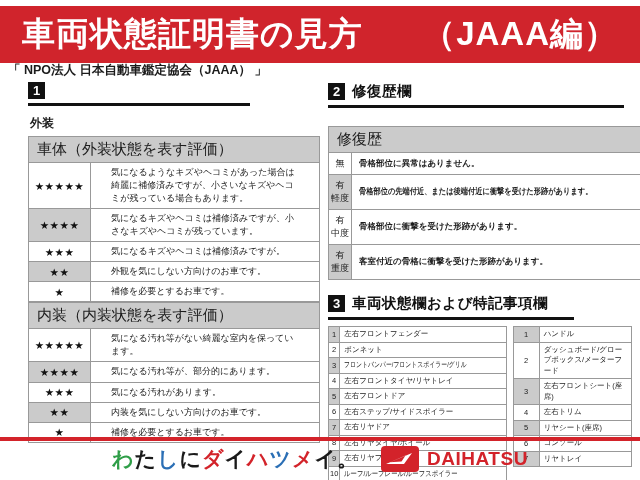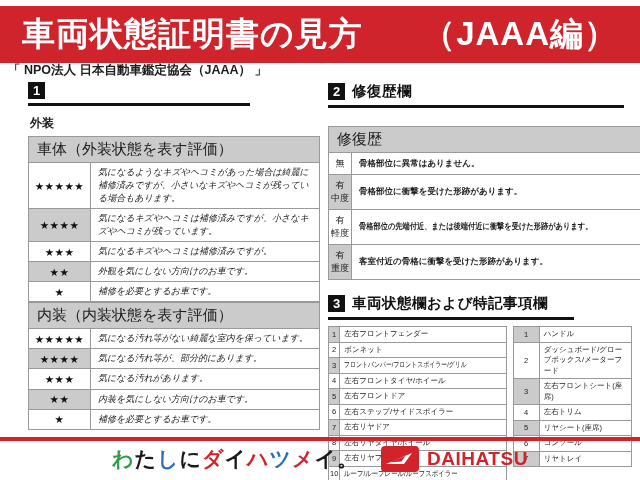--- a/index.html
+++ b/index.html
@@ -42,21 +42,21 @@
   td, th { border:1px solid #999; vertical-align:middle; }
   th {
     background:#cbcbcb; text-align:left; font-size:15px; font-weight:normal;
     padding:3px 8px; color:#1c1c1c;
   }
   
   .star-table td.c-star {
     width:62px; text-align:center; font-size:10.5px; letter-spacing:0.5px;
     color:#111; padding:2px 2px;
   }
-  .star-table td.c-desc { font-size:9px; line-height:1.45; padding:3px 7px; color:#1c1c1c;font-style:italic; }
+  .star-table td.c-desc { font-size:9px; line-height:1.45; padding:3px 20px; color:#1c1c1c; }
   .star-table tbody tr:nth-child(even) td.c-star { background:#cbcbcb; }
   
   .repair-table { margin-top:18px; }
   .repair-table td.c-grade {
     width:54px; text-align:center; font-size:9px; padding:4px 2px; color:#1c1c1c;
   }
   .repair-table td.c-desc { font-size:8.5px; line-height:1.4; padding:4px 7px; color:#1c1c1c;font-weight:bold; }
   .repair-table tbody tr:nth-child(even) td.c-grade { background:#cbcbcb; }
   .fit { display:inline-block; white-space:nowrap; transform:scaleX(0.85); transform-origin:left center; }
   .fit-tight { display:inline-block; white-space:nowrap; transform:scaleX(0.78); transform-origin:left center; }
@@ -163,26 +163,26 @@
       <tr>
         <th colspan="2">修復歴</th>
       </tr>
     </thead>
     <tbody>
       <tr>
         <td class="c-grade">無</td>
         <td class="c-desc">骨格部位に異常はありません。</td>
       </tr>
       <tr>
+        <td class="c-grade">有　軽度</td>
+        <td class="c-desc"><span class="fit">骨格部位の先端付近、または後端付近に衝撃を受けた形跡があります。</span></td>
+      </tr>
+      <tr>
         <td class="c-grade">有　中度</td>
         <td class="c-desc">骨格部位に衝撃を受けた形跡があります。</td>
-      </tr>
-      <tr>
-        <td class="c-grade">有　軽度</td>
-        <td class="c-desc"><span class="fit">骨格部位の先端付近、または後端付近に衝撃を受けた形跡があります。</span></td>
       </tr>
       <tr>
         <td class="c-grade">有　重度</td>
         <td class="c-desc">客室付近の骨格に衝撃を受けた形跡があります。</td>
       </tr>
     </tbody>
   </table>
 
   <div class="sec-head w3" style="margin-top:14px;">
     <span class="sec-num">3</span>
@@ -199,21 +199,21 @@
         <tr>
           <td class="c-num">2</td>
           <td class="c-part">ボンネット</td>
         </tr>
         <tr>
           <td class="c-num">3</td>
           <td class="c-part"><span class="fit-tight">フロントバンパー/フロントスポイラー/グリル</span></td>
         </tr>
         <tr>
           <td class="c-num">4</td>
-          <td class="c-part">左右フロントタイヤ/ホイール</td>
+          <td class="c-part">左右フロントタイヤ/リヤトレイ</td>
         </tr>
         <tr>
           <td class="c-num">5</td>
           <td class="c-part">左右フロントドア</td>
         </tr>
         <tr>
           <td class="c-num">6</td>
           <td class="c-part">左右ステップ/サイドスポイラー</td>
         </tr>
         <tr>

